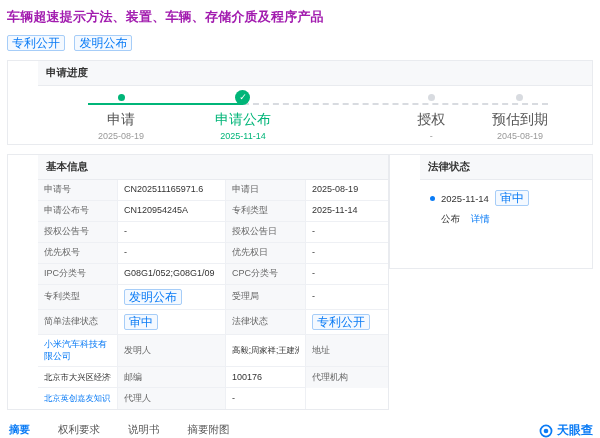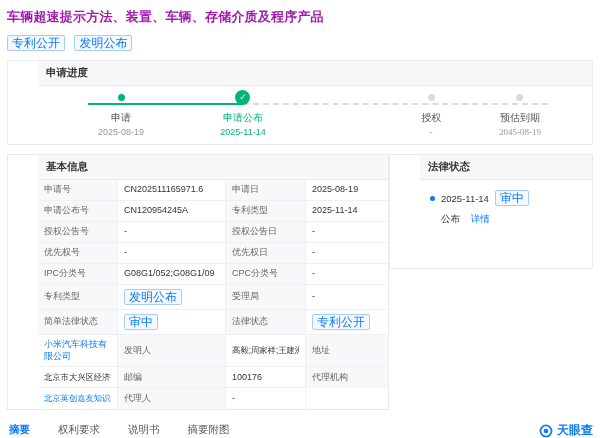--- a/index.html
+++ b/index.html
@@ -21,21 +21,21 @@
   .timeline { position:relative; height:58px; }
   .seg-solid { position:absolute; top:17px; left:9%; width:28%; height:2px; background:#00b578; }
   .seg-dash  { position:absolute; top:17px; left:37%; right:8%; border-top:2px dashed #d8dbe0; }
   .tl-node { position:absolute; top:3px; transform:translateX(-50%); text-align:center; width:92px; }
   .dotwrap { height:16px; display:flex; align-items:center; justify-content:center; }
   .dot-small { width:7px; height:7px; border-radius:50%; }
   .done .dot-small { background:#00b578; }
   .pending .dot-small { background:#d8dbe0; }
   .dot-check { width:15px; height:15px; border-radius:50%; background:#00b578; color:#fff;
     font-size:9px; line-height:15px; text-align:center; }
-  .tl-label { margin-top:6px; font-size:10px; color:#555; }
+  .tl-label { margin-top:6px; font-size:14px; color:#555; }
   .tl-date  { margin-top:2px; font-size:9px; color:#999; }
   .current .tl-label, .current .tl-date { color:#00b578; }
 
   .main-row { display:flex; gap:0; align-items:flex-start; margin-top:0; }
   .main-row .section-box { margin-top:9px; }
   .left-col { flex:1; min-width:0; }
   .right-col { width:204px; flex:none; }
 
   .info-grid { display:grid; grid-template-columns:80px minmax(0,1.32fr) 80px minmax(0,1fr); font-size:9px; }
   .cell { padding:4px 6px; border-bottom:1px solid #eef0f4; border-right:1px solid #eef0f4;
@@ -98,21 +98,21 @@
       </div>
 
       <div class="tl-node pending" style="left:71%;">
         <div class="dotwrap">
             <span class="dot-small"></span>
           </div>
         <div class="tl-label">授权</div>
         <div class="tl-date">-</div>
       </div>
 
-      <div class="tl-node pending" style="left:87%;font-family:Liberation Serif, serif;">
+      <div class="tl-node pending" style="left:87%;">
         <div class="dotwrap">
             <span class="dot-small"></span>
           </div>
         <div class="tl-label">预估到期</div>
         <div class="tl-date">2045-08-19</div>
       </div>
     </div>
   </div>
 
   <div class="main-row">

